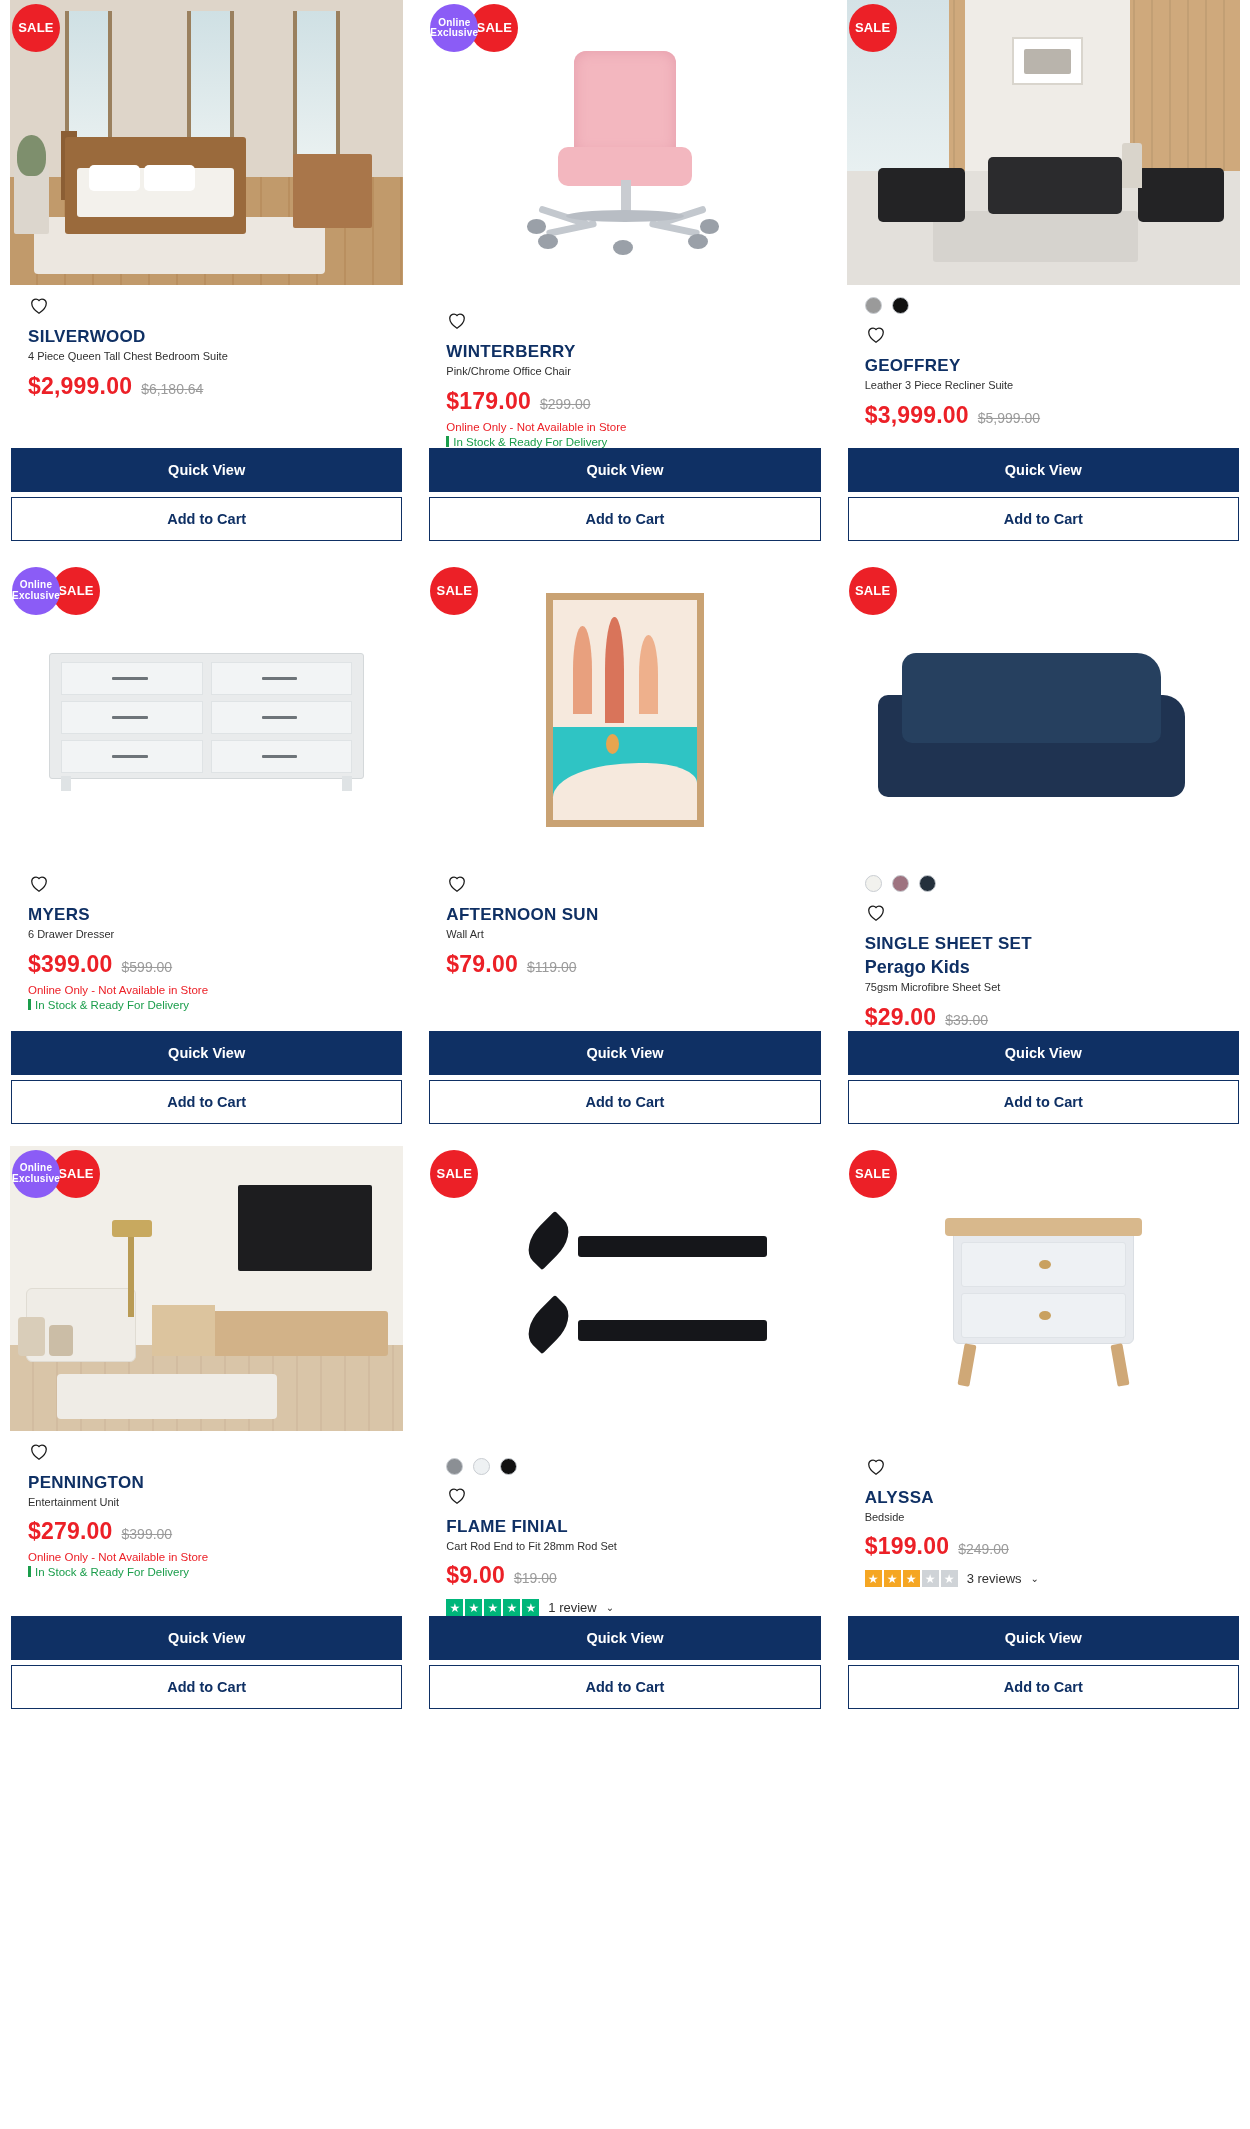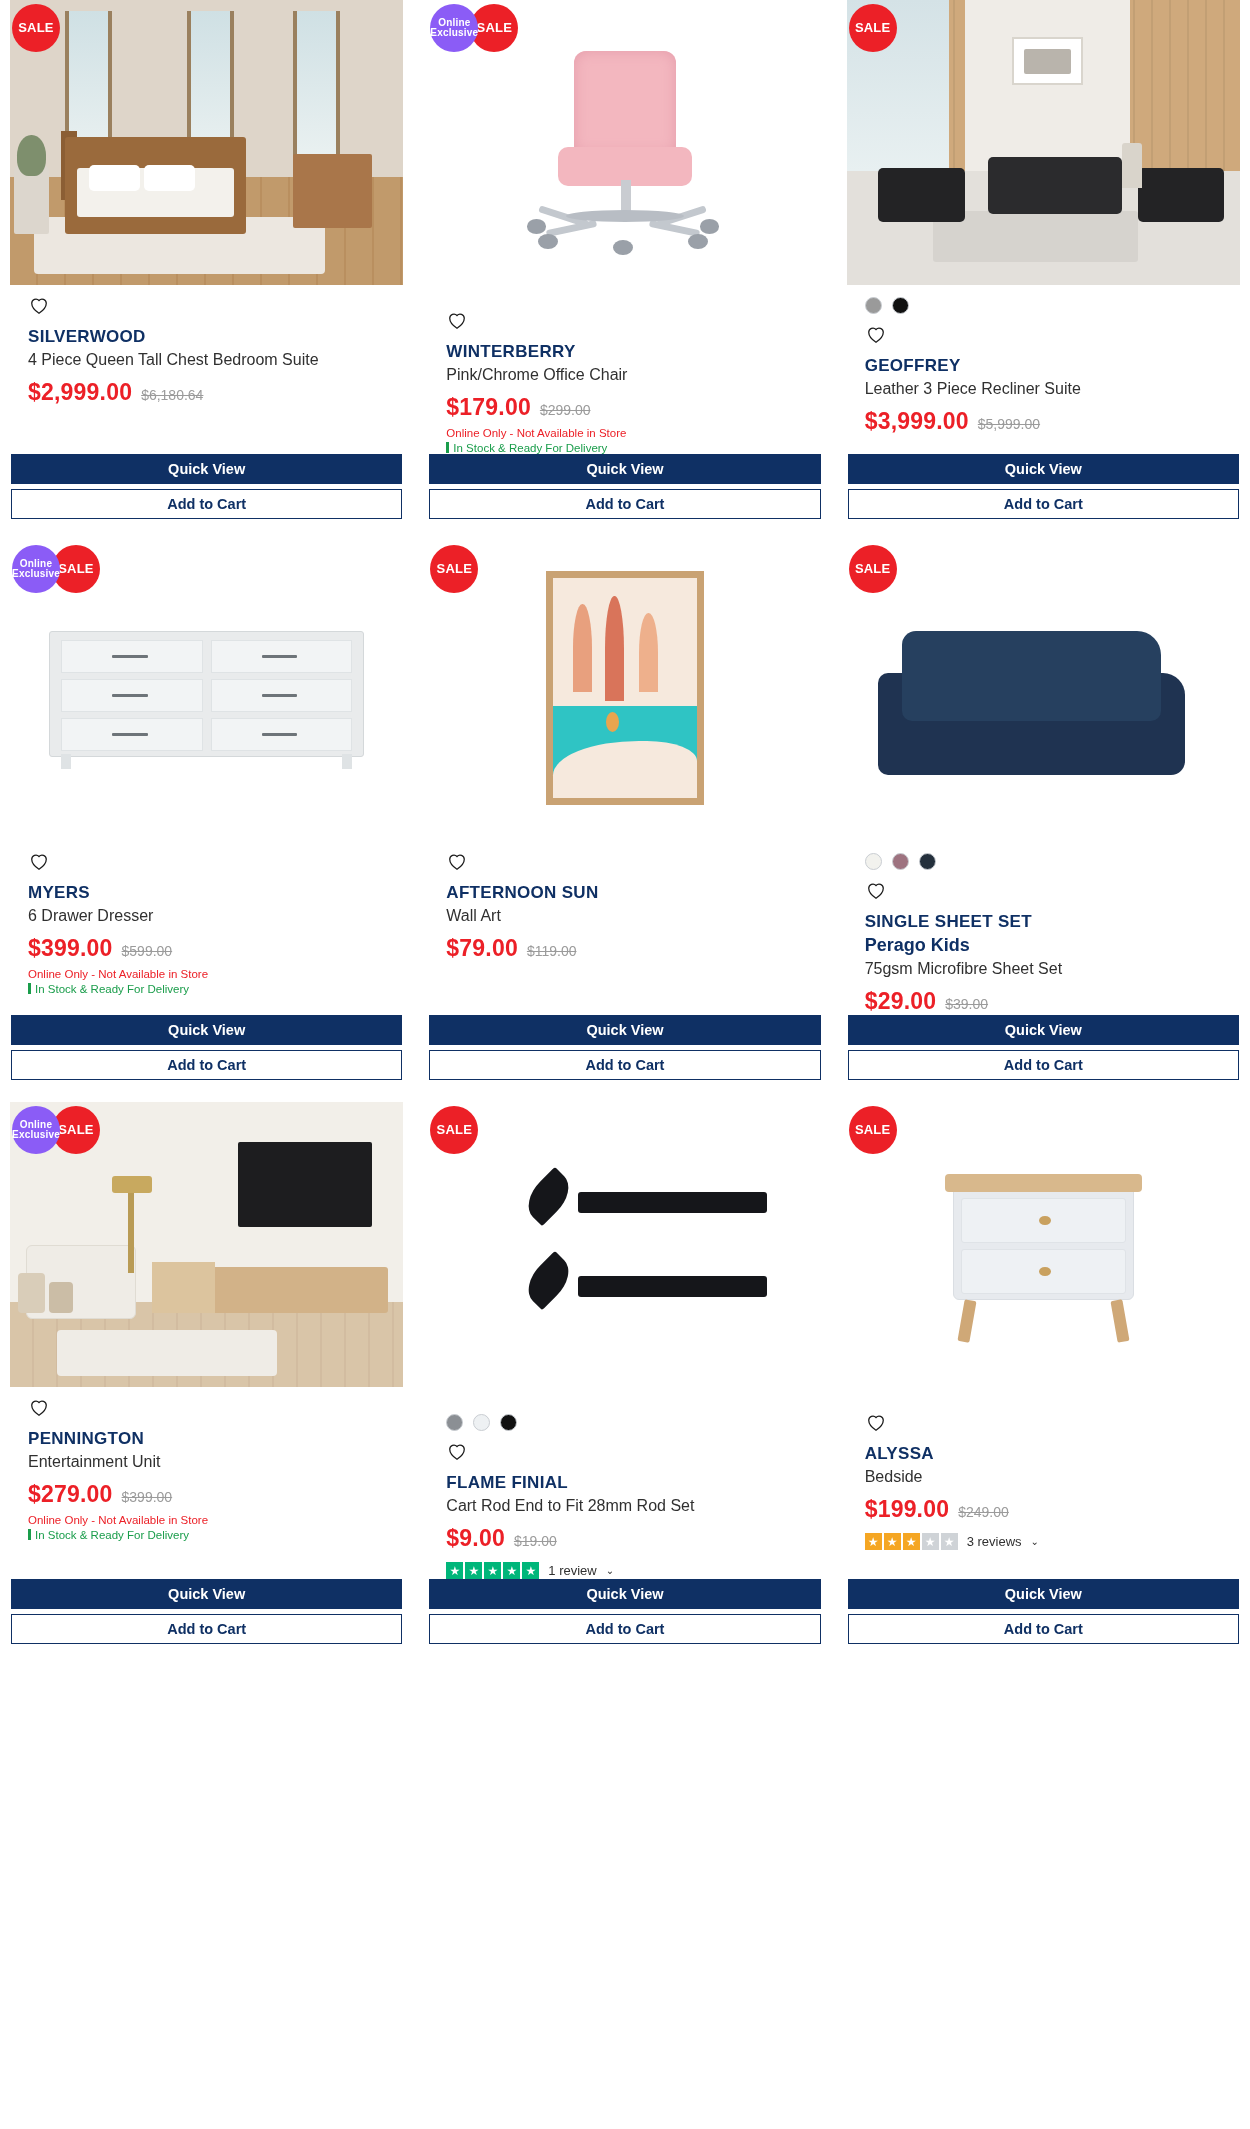--- a/index.html
+++ b/index.html
@@ -181,21 +181,21 @@
     margin: 10px 0 3px;
     text-transform: uppercase;
   }
   .subbrand {
     color: #0f3064;
     font-size: 18px;
     font-weight: bold;
     margin: 0 0 3px;
   }
   .desc {
-    font-size: 16px;
+    font-size: 11px;
     color: #303030;
     margin: 0 0 9px;
     line-height: 1.25;
   }
   .price-row { display: flex; align-items: baseline; gap: 9px; }
   .price {
     color: #ec2027;
     font-size: 23px;
     font-weight: bold;
     letter-spacing: .2px;
@@ -229,21 +229,21 @@
   }
   .star.on { background: #f5a623; }
   .star.off { background: #cfd3d7; }
   .star.tp { background: #00b67a; }
   .rcount { font-size: 13px; color: #303030; }
   .chev { font-size: 10px; color: #303030; }
   
   .btns { margin-top: auto; padding: 0 1px; }
   .btn {
     display: flex; align-items: center; justify-content: center;
-    height: 30px;
+    height: 44px;
     font-size: 14.5px;
     font-weight: bold;
     cursor: pointer;
   }
   .btn.quick { background: #0f3064; color: #fff; }
   .btn.cart { background: #fff; color: #0f3064; border: 1px solid #0f3064; margin-top: 5px; }
   .row-spacer { height: 22px; grid-column: 1 / -1; }
 </style>
 </head>
 <body>

